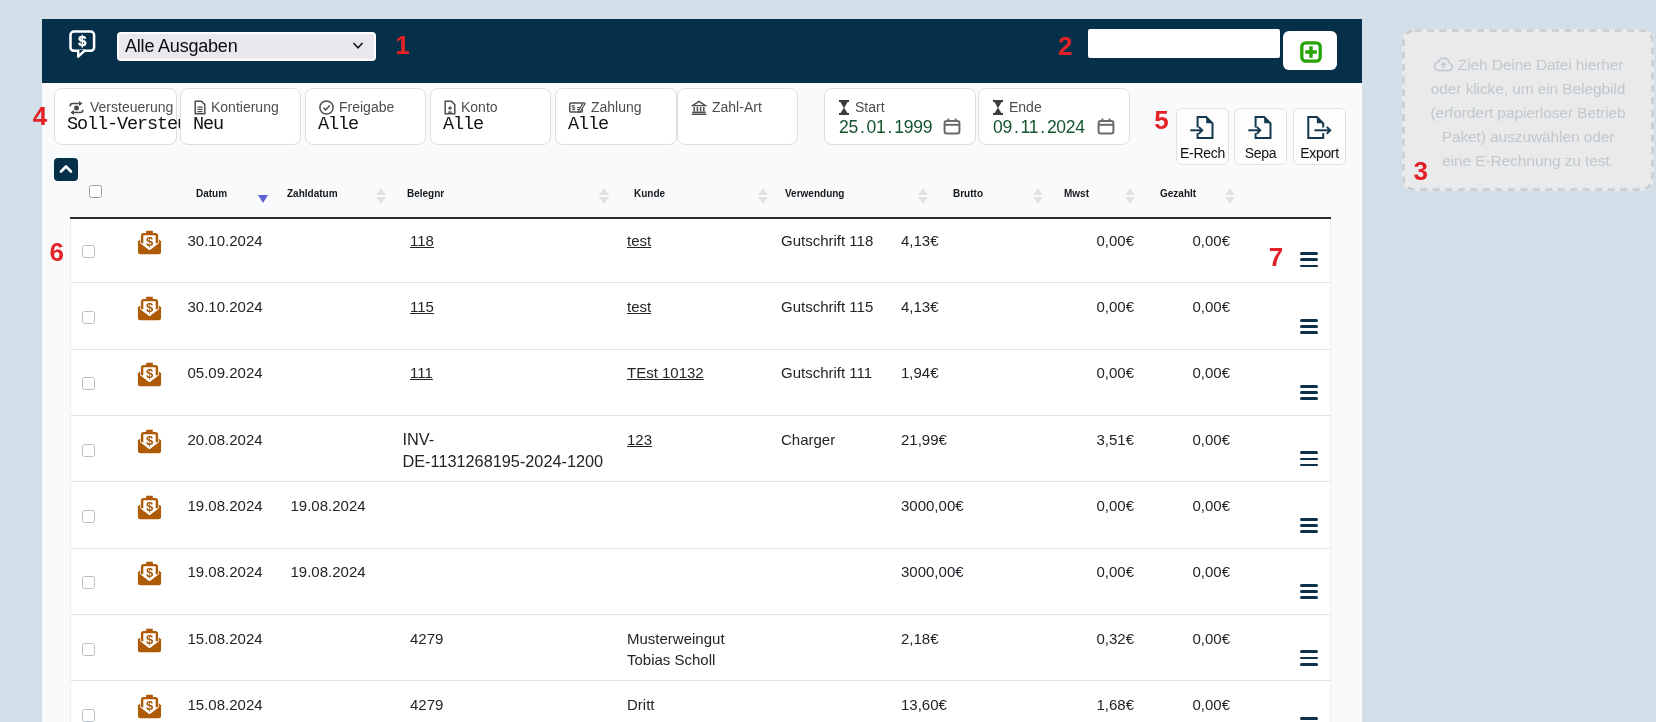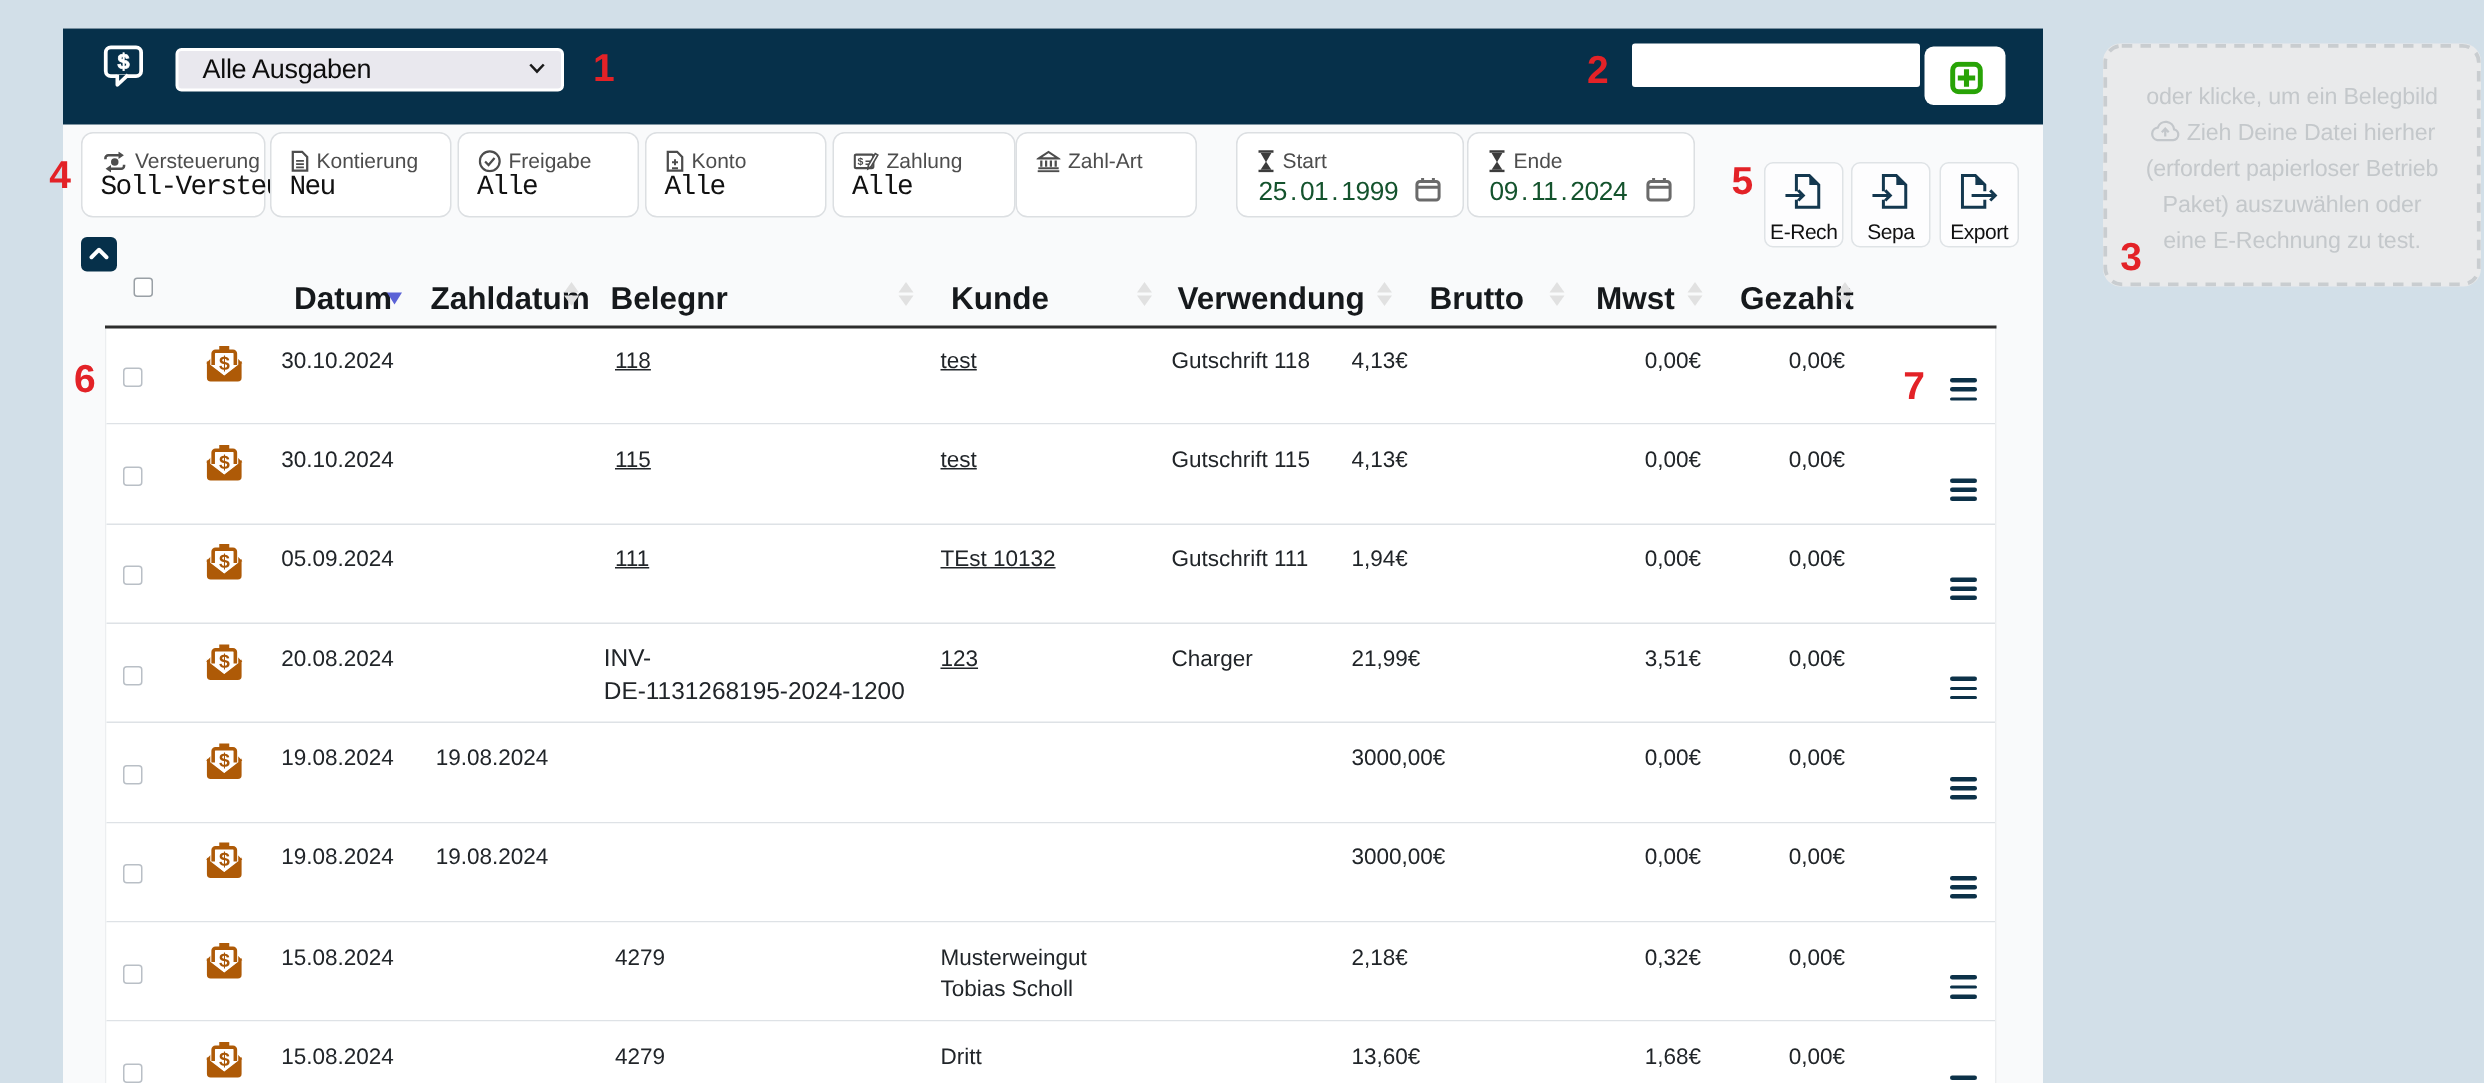--- a/index.html
+++ b/index.html
@@ -1,41 +1,41 @@
 <!DOCTYPE html>
 <html><head>
 <meta charset="utf-8">
 <style>
   * { margin:0; padding:0; box-sizing:border-box; }
   html,body { width:1656px; height:722px; overflow:hidden; }
   body { background:#d2dfe8; font-family:"Liberation Sans", sans-serif; color:#212529; position:relative; }
   .abs { position:absolute; }
   .panel { left:42px; top:19px; width:1320px; height:703px; background:#f9fafb; }
   .topbar { left:42px; top:19px; width:1320px; height:63.5px; background:#06304a; }
-  .select { left:117px; top:32px; width:259px; height:29px; background:#e9e8ee; border:2px solid #fff; border-radius:4px; font-size:18px; color:#0d0d0d; line-height:25px; padding-left:16px; letter-spacing:-0.2px; }
+  .select { left:117px; top:32px; width:259px; height:29px; background:#e9e8ee; border:2px solid #fff; border-radius:4px; font-size:18px; color:#0d0d0d; line-height:25px; padding-left:6px; letter-spacing:-0.2px; }
   .selchev { left:352px; top:41px; }
   .searchinput { left:1088px; top:29px; width:192px; height:29px; background:#fff; border-radius:2px; }
   .plusbtn { left:1283px; top:31px; width:54px; height:39px; background:#fff; border-radius:6px; }
   
   .fbtn { top:88px; height:57px; background:#fff; border:1px solid #dcdfe2; border-radius:8px; }
   .flab { position:absolute; left:13px; top:9.5px; height:17px; font-size:14px; color:#4d4d4d; white-space:nowrap; }
   .flab svg, .flab .fic { vertical-align:-3px; margin-right:5px; }
   .fval { position:absolute; left:12px; top:25px; font-size:18.5px; color:#111; white-space:nowrap; letter-spacing:-1.1px;font-family:Liberation Mono, monospace; }
   .fdate { position:absolute; left:14px; top:27.5px; font-size:17.5px; color:#14532d; white-space:nowrap; letter-spacing:-0.25px; }
   .ebtn { top:90px; width:53px; height:57px; background:#fdfdfe; border:1px solid #dfe3e6; border-radius:6px; text-align:center;margin-top:18px; }
   .ebtn svg { margin-top:6px; }
   .elab { font-size:14px; color:#111; margin-top:1px; letter-spacing:-0.3px; }
   
   .dropzone { left:1402px; top:29px; width:252px; height:162px; background:#e9eaeb; border-radius:12px; text-align:center; font-size:15.5px; line-height:24px; color:#c4c8cb; padding-top:23.5px; letter-spacing:-0.1px; }
   
   .rn { position:absolute; font-size:26px; line-height:26px; font-weight:bold; color:#e32227; }
   
   .collapse { left:54px; top:158px; width:24px; height:23px; background:#06304a; border-radius:4px; text-align:center; }
   .hcheck { left:89px; top:185px; width:13px; height:13px; border:1.6px solid #9aa0a6; border-radius:2.5px; background:#fff; }
-  .th { position:absolute; top:188px; font-size:21px; font-weight:bold; color:#16191c; white-space:nowrap; }
+  .th { position:absolute; top:188px; font-size:10px; font-weight:bold; color:#16191c; white-space:nowrap; }
   .sortpair { position:absolute; width:0; height:0; border-left:5px solid transparent; border-right:5px solid transparent; }
   .sp-up { border-bottom:7px solid #e1e1e1; }
   .sp-dn { border-top:7px solid #e1e1e1; }
   .sort-active { position:absolute; width:0; height:0; border-left:5px solid transparent; border-right:5px solid transparent; border-top:8px solid #5b62d6; }
   .darkline { left:70px; top:216.5px; width:1261px; height:2px; background:#2d2d2d; z-index:3; }
   .rows { left:70px; top:217px; width:1261px; height:505px; background:#fff; border-left:1px solid #eceef0; border-right:1px solid #eceef0; }
   .row { position:relative; width:100%; height:66.35px; border-bottom:1px solid #dee2e6; background:#fff; }
   .rcheck { position:absolute; left:11px; top:27.5px; width:13px; height:13px; border:1.6px solid #b9bfc6; border-radius:2.5px; background:#fff; }
   .ricon { position:absolute; left:66px; top:12.5px; }
   .rc { position:absolute; top:12.5px; font-size:15px; line-height:21px; white-space:nowrap; }
@@ -59,25 +59,25 @@
 <svg class="abs selchev" width="12" height="9" viewBox="0 0 12 9">
     <path d="M1.5 2 L6 6.8 L10.5 2" fill="none" stroke="#1a1a1a" stroke-width="1.7"></path>
   </svg>
 <div class="abs searchinput"></div>
 <div class="abs plusbtn"><svg style="margin:10px 0 0 17px" width="22" height="22" viewBox="0 0 22 22">
       <rect x="1.8" y="1.8" width="18.4" height="18.4" rx="4" fill="none" stroke="#28a306" stroke-width="3.3"></rect>
       <path d="M11 5.2 V16.8 M5.2 11 H16.8" stroke="#28a306" stroke-width="3.4"></path>
     </svg></div>
 
 <div class="abs dropzone">
-  <div>oder klicke, um ein Belegbild</div>
   <div><svg width="21" height="16" viewBox="0 0 21 16" style="vertical-align:-2px">
         <path d="M5.2 14.4 h10.6 a3.6 3.6 0 0 0 0.6 -7.1 a5.6 5.6 0 0 0 -10.9 -1.2 a4.2 4.2 0 0 0 -0.3 8.3 z" fill="none" stroke="#c3c7cb" stroke-width="1.5"></path>
         <path d="M10.5 12 V7 M8.2 9.2 L10.5 6.8 L12.8 9.2" fill="none" stroke="#c3c7cb" stroke-width="1.5"></path>
       </svg> Zieh Deine Datei hierher</div>
+  <div>oder klicke, um ein Belegbild</div>
   <div>(erfordert papierloser Betrieb</div>
   <div>Paket) auszuwählen oder</div>
   <div>eine E-Rechnung zu test.</div>
 </div>
 <svg class="abs" style="left:1402px;top:29px" width="252" height="162">
     <rect x="1.5" y="1.5" width="249" height="159" rx="11" fill="none" stroke="#c9cdd0" stroke-width="2.5" stroke-dasharray="7 5.5"></rect>
   </svg>
 
 <div class="abs fbtn" style="left:54px;width:123px">
   <div class="flab"><svg class="fic" width="17" height="14" viewBox="0 0 17 14">

